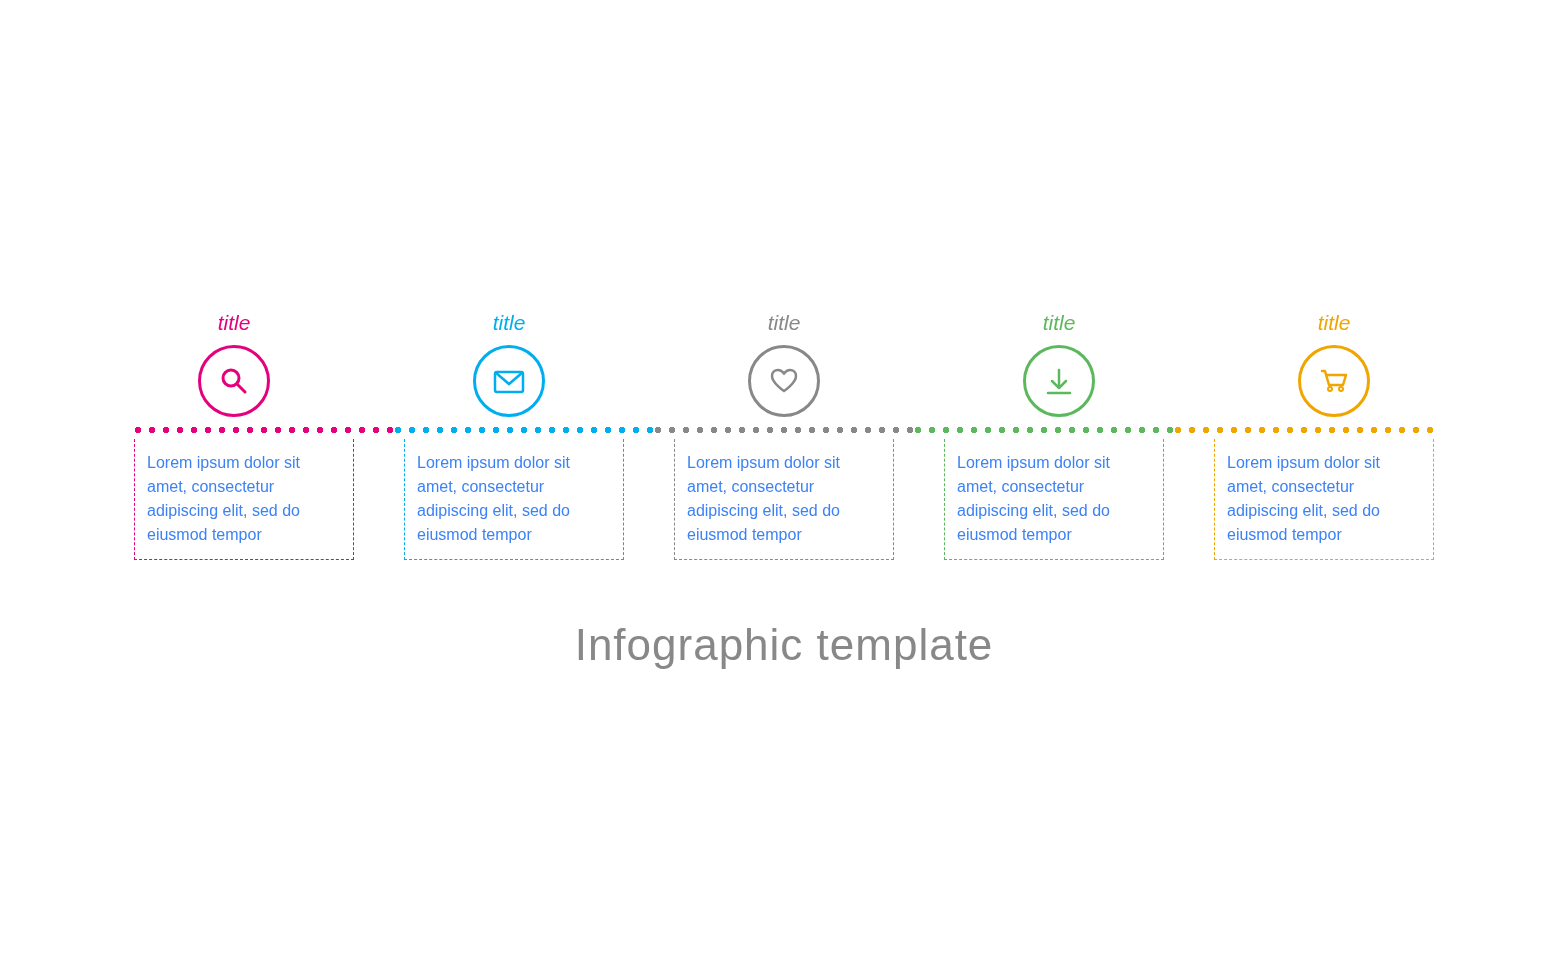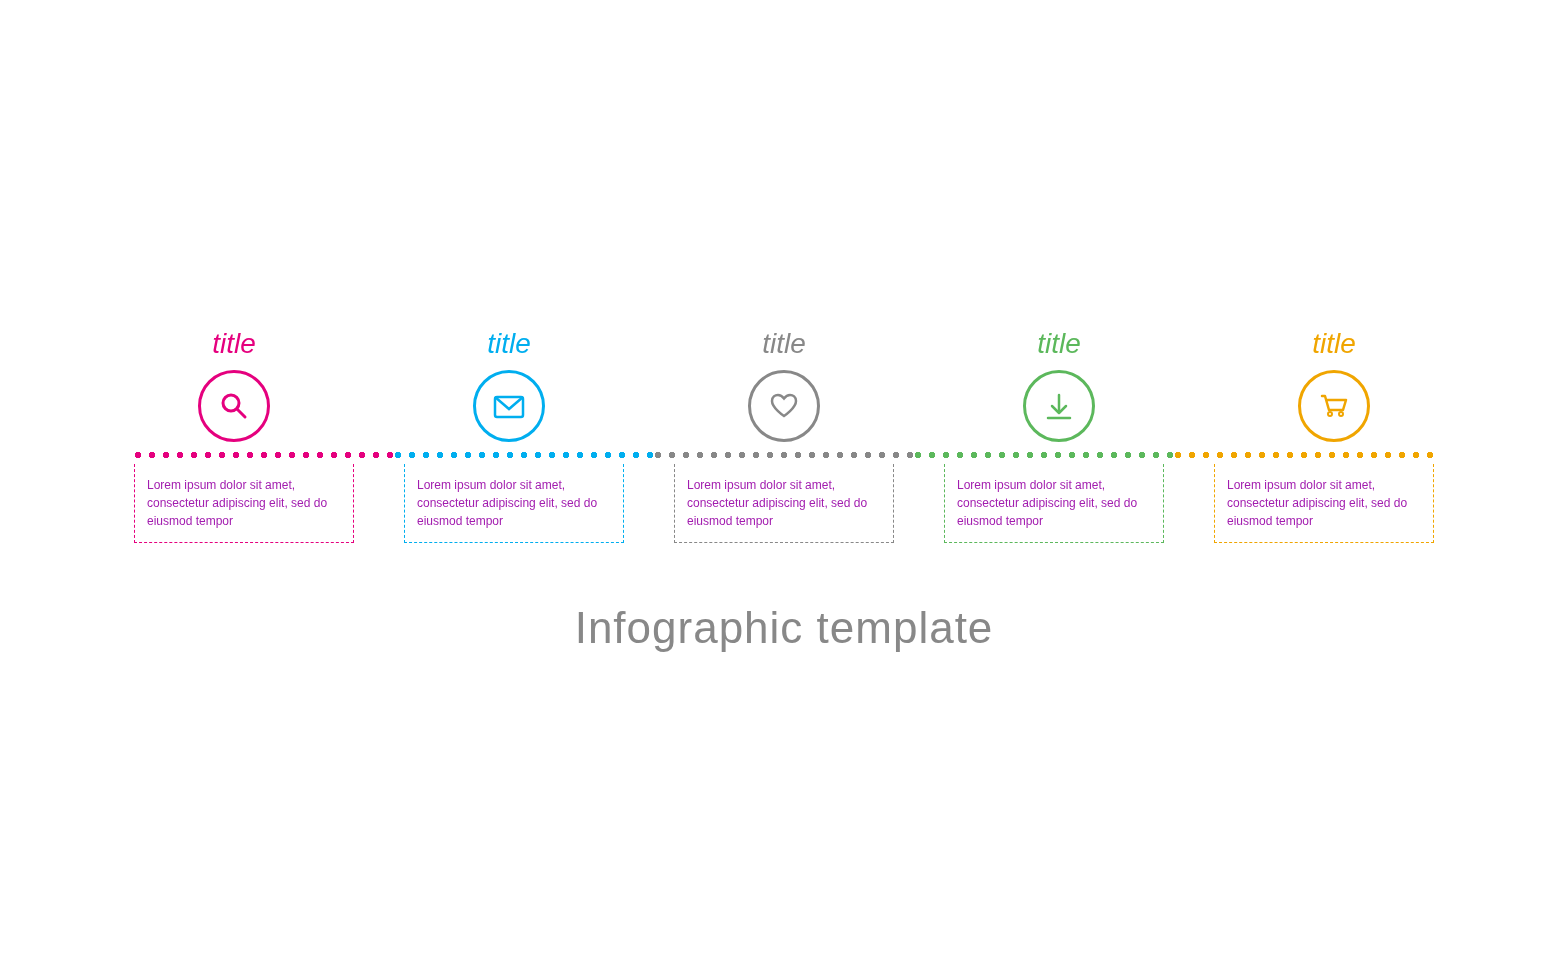--- a/index.html
+++ b/index.html
@@ -51,21 +51,21 @@
     }
 
     .step-top {
       display: flex;
       flex-direction: column;
       align-items: center;
       width: 200px;
     }
 
     .step-title {
-      font-size: 28px;
+      font-size: 21px;
       font-style: italic;
       font-weight: 400;
       margin-bottom: 10px;
     }
 
     .step-icon {
       width: 72px;
       height: 72px;
       border-radius: 50%;
       border: 3px solid;
@@ -112,22 +112,22 @@
       content: '';
       position: absolute;
       top: 0;
       left: 0;
       right: 0;
       height: 1.5px;
       background: transparent;
     }
 
     .step-desc {
-      font-size: 12px;
-      color: #a21caf;
+      font-size: 16px;
+      color: #3b82f6;
       line-height: 1.5;
     }
 
     
     .main-title {
       font-size: 44px;
       font-weight: 300;
       color: #888;
       letter-spacing: 1px;
       text-align: center;

